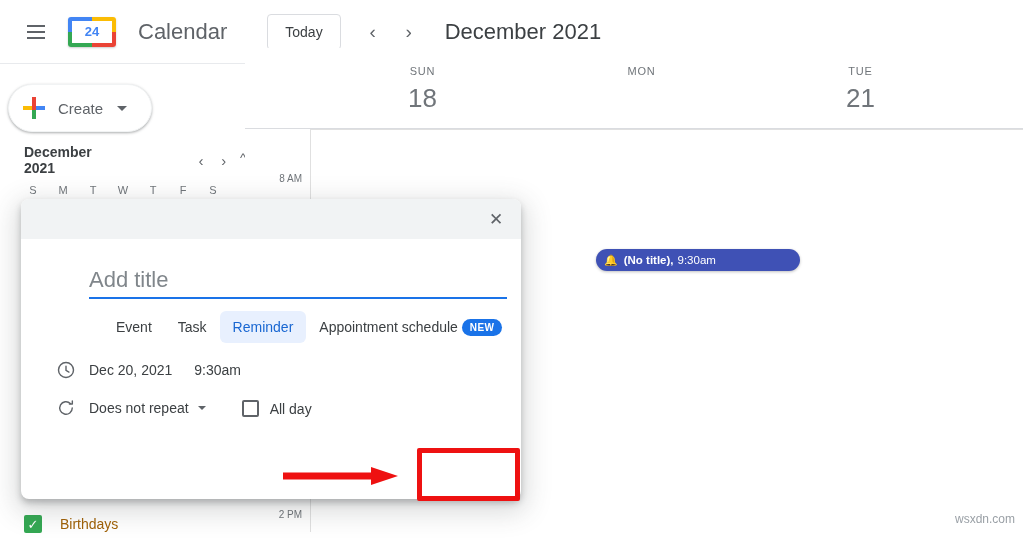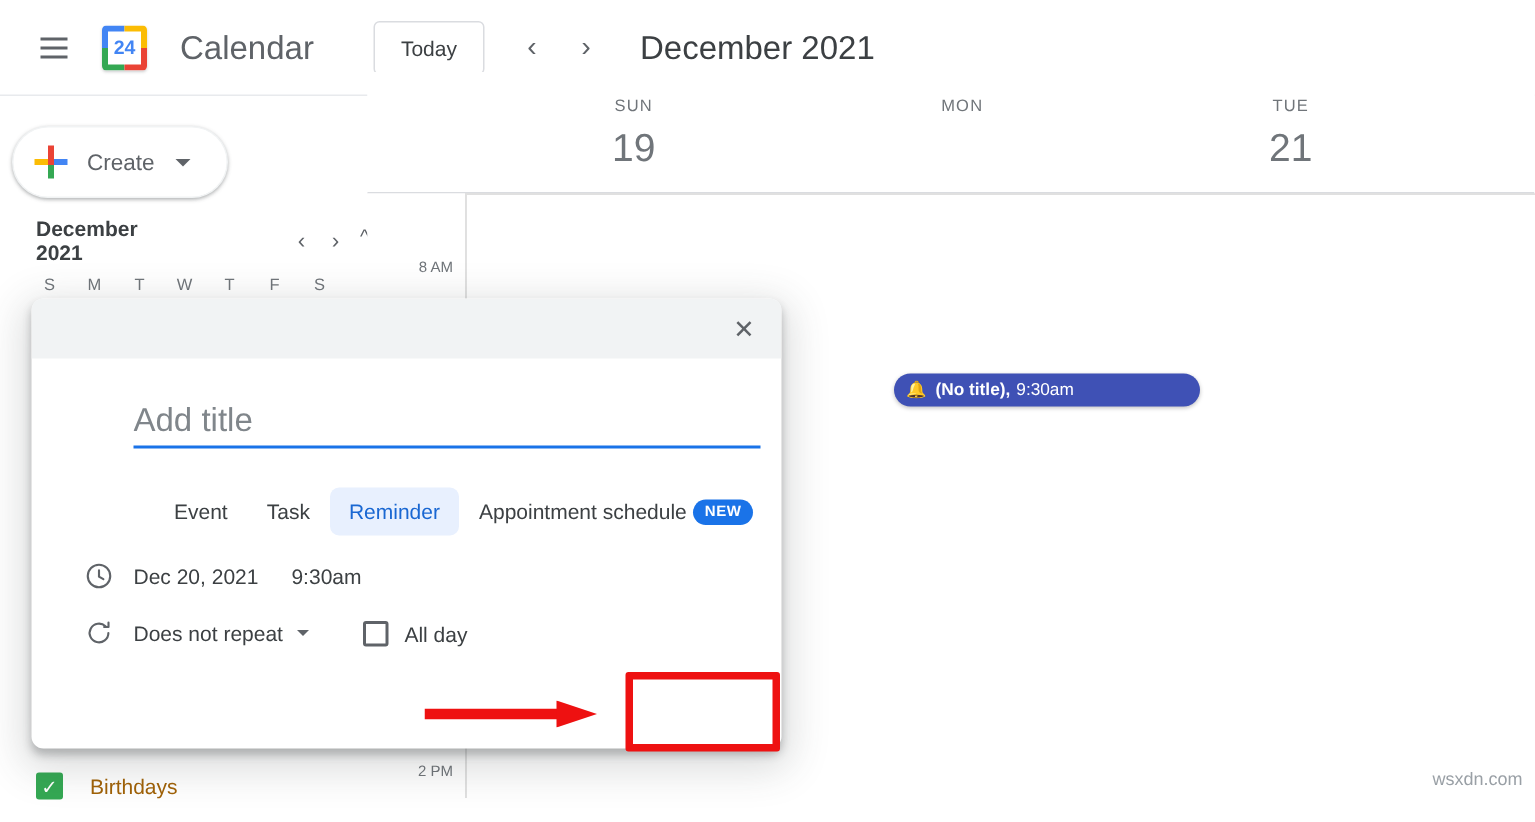--- a/index.html
+++ b/index.html
@@ -24,21 +24,21 @@
   #hamburger {
     width: 44px; height: 44px; margin-left: 14px;
     border-radius: 50%;
     display: flex; flex-direction: column; align-items: center; justify-content: center;
     gap: 4px; cursor: pointer;
   }
   #hamburger i { display: block; width: 18px; height: 2px; background: #5f6368; }
 
   #logo-wrap { display: flex; align-items: center; margin-left: 10px; }
   .gcal-logo {
-    width: 30px; height: 30px; position: relative;
+    width: 48px; height: 30px; position: relative;
     border-radius: 3px; overflow: hidden;
     box-shadow: 0 1px 2px rgba(60,64,67,.25);
     background: #ffffff;
   }
   .gcal-logo .q { position: absolute; width: 50%; height: 50%; }
   .gcal-logo .q1 { left: 0; top: 0; background: #4285f4; }
   .gcal-logo .q2 { right: 0; top: 0; background: #fbbc04; }
   .gcal-logo .q3 { left: 0; bottom: 0; background: #34a853; }
   .gcal-logo .q4 { right: 0; bottom: 0; background: #ea4335; }
   .gcal-logo .inner {
@@ -212,21 +212,21 @@
 
   #title-input {
     margin-top: 26px; width: 418px; height: 34px;
     border: none; border-bottom: 2px solid #1a73e8;
     outline: none; background: transparent;
     font-family: "Liberation Sans", sans-serif;
     font-size: 22px; color: #3c4043; padding: 0 0 2px 0;
   }
   #title-input::placeholder { color: #80868b; }
 
-  #tabs { display: flex; align-items: center; margin-top: 26px; margin-left: 14px; }
+  #tabs { display: flex; align-items: center; margin-top: 12px; margin-left: 14px; }
   .tab {
     height: 32px; padding: 0 13px; border-radius: 6px;
     display: flex; align-items: center; cursor: pointer;
     font-size: 14px; color: #3c4043;
   }
   .tab.active { background: #e8f0fe; color: #1967d2; }
   #new-badge {
     margin-left: 4px; background: #1a73e8; color: #fff;
     font-size: 10px; font-weight: bold; letter-spacing: .4px;
     padding: 3px 8px; border-radius: 9px;
@@ -356,21 +356,21 @@
       <span class="cal-name">Birthdays</span>
     </div>
   </div>
 </div>
 
 <div id="grid-area">
 
   <div id="dayhead">
     <div class="daycol-head" style="left:68px">
       <div class="dow">SUN</div>
-      <div class="dnum">19</div>
+      <div class="dnum">18</div>
     </div>
     <div class="daycol-head" style="left:287px">
       <div class="dow">MON</div>
     </div>
     <div class="daycol-head" style="left:506px">
       <div class="dow">TUE</div>
       <div class="dnum">21</div>
     </div>
   </div>
 

